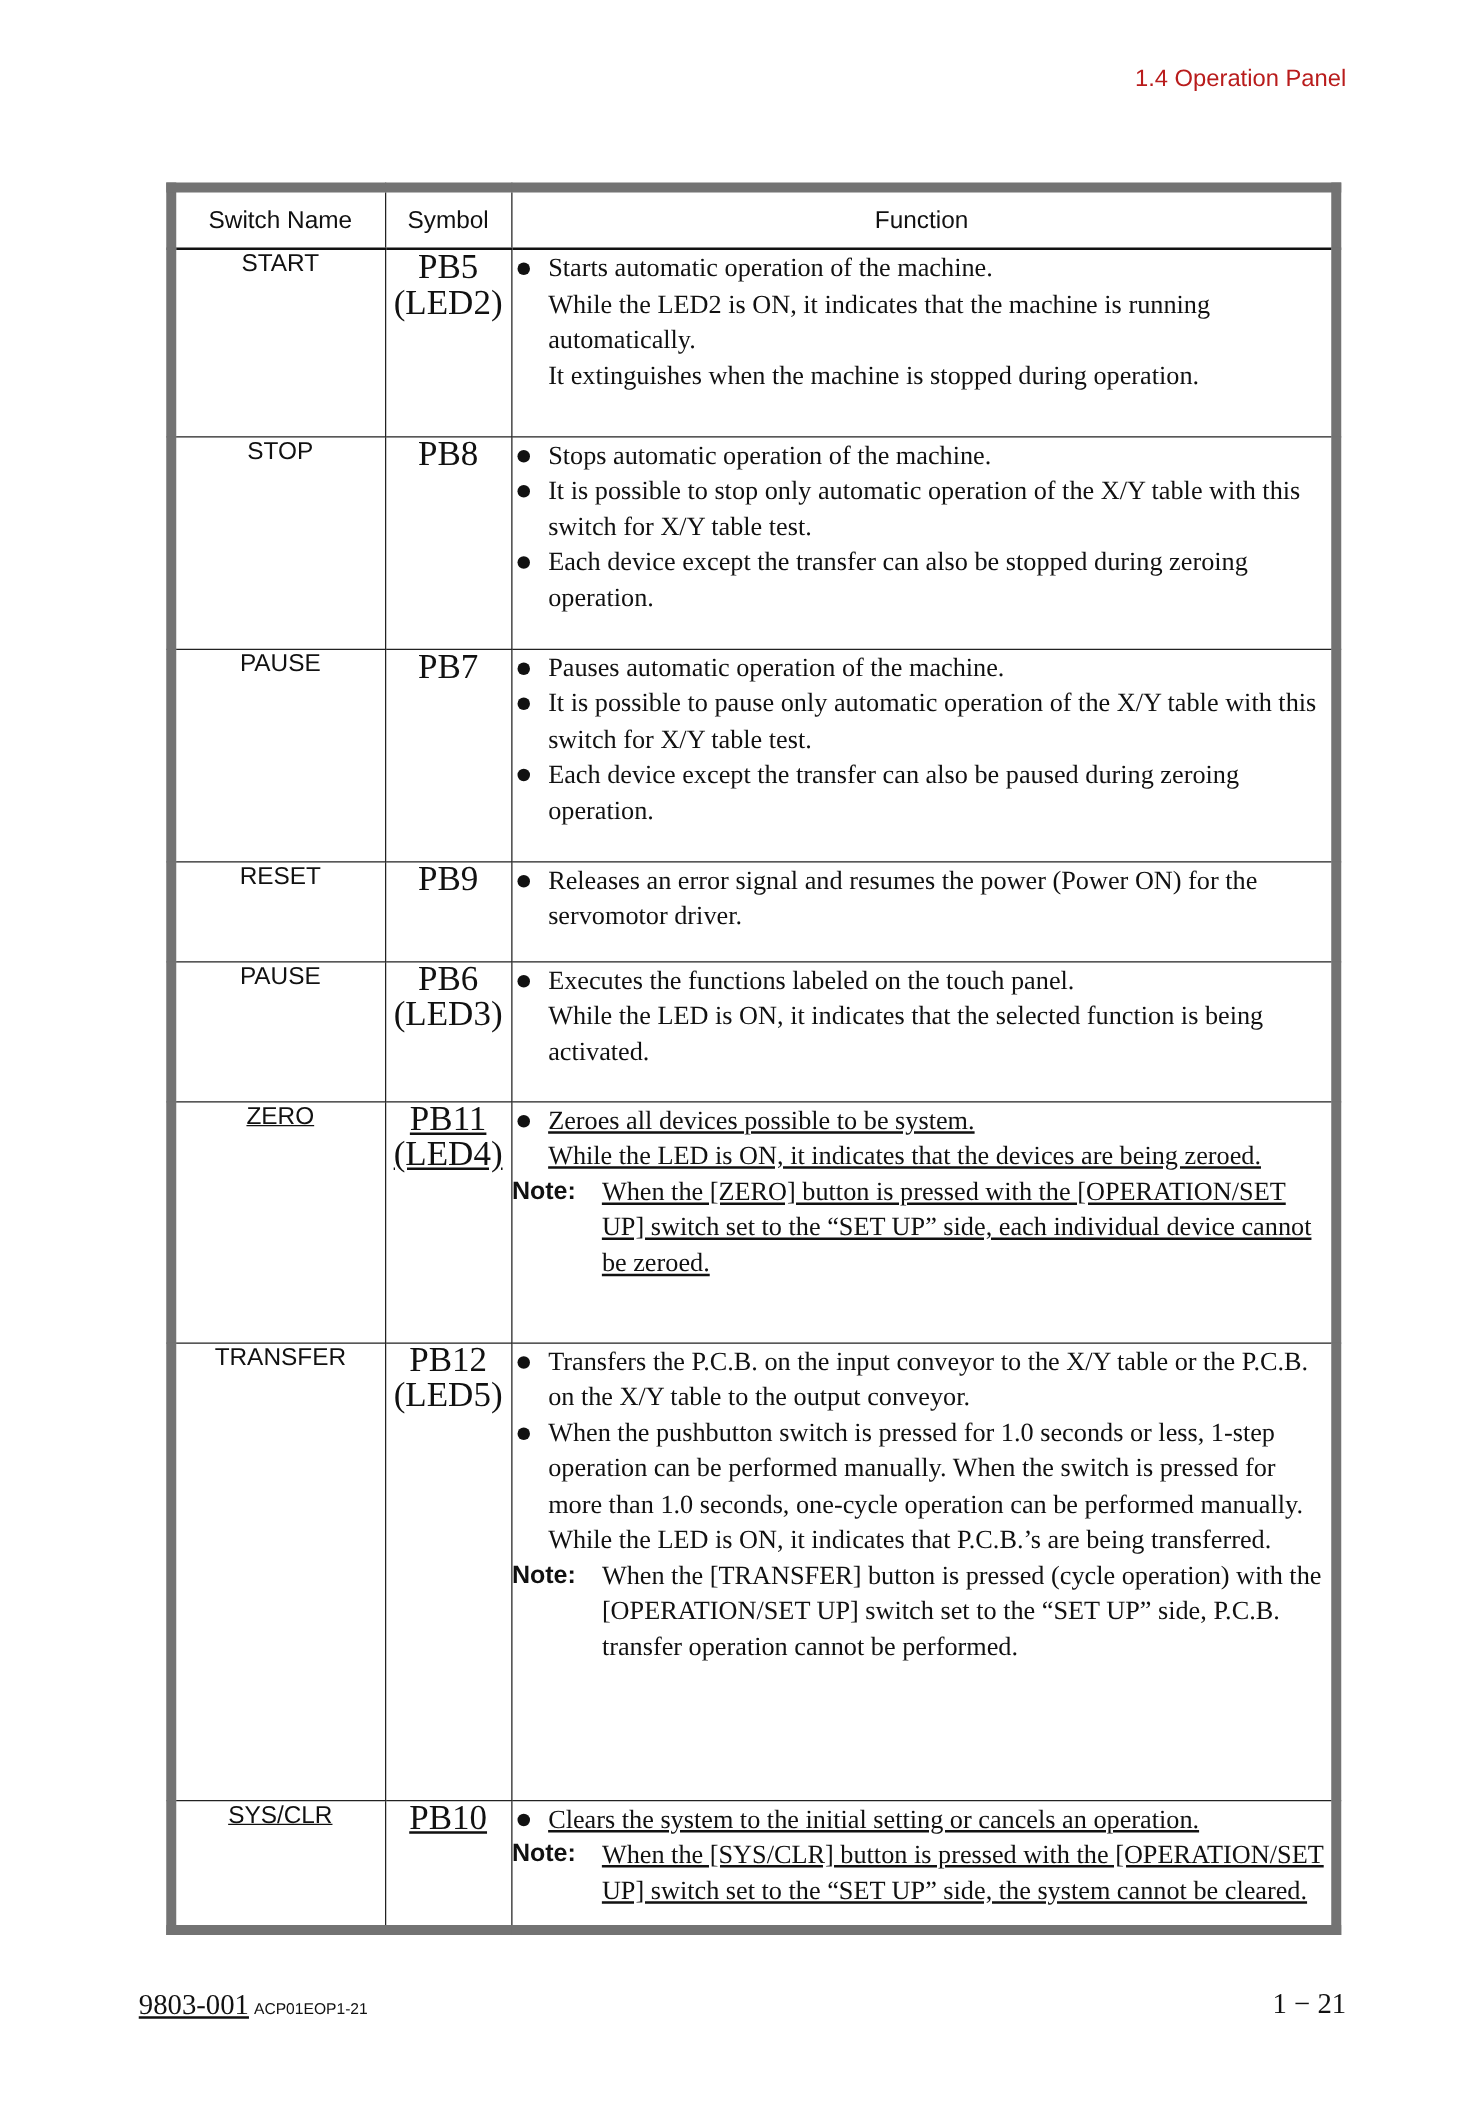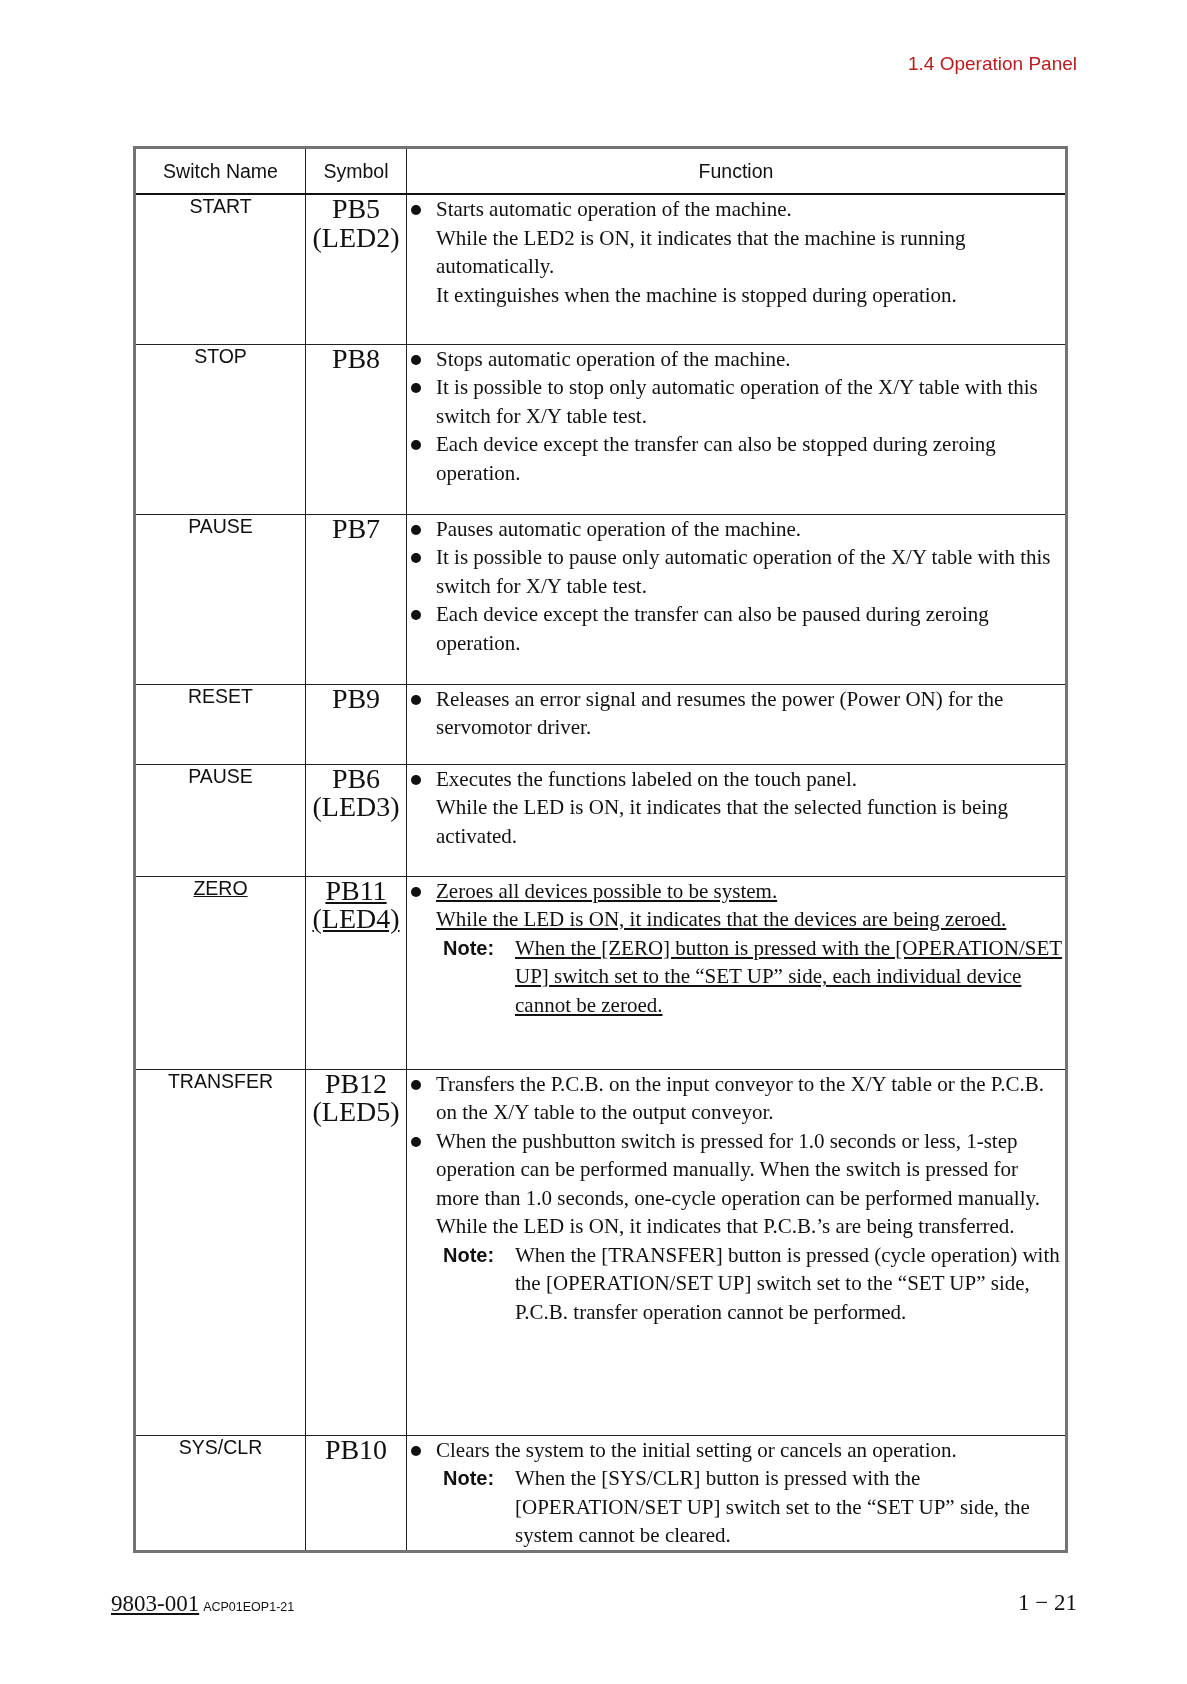--- a/index.html
+++ b/index.html
@@ -8,21 +8,21 @@
     color: #111111;
     font-family: "Liberation Serif", serif;
   }
   .section-header {
     position: absolute; right: 110px; top: 53px;
     font-family: "Liberation Sans", sans-serif; font-size: 19px; color: #b91c1c;
   }
   table.ops {
     position: absolute; left: 133px; top: 146px;
     width: 932px; border-collapse: collapse; table-layout: fixed;
-    border: 3px solid #737373;
+    border: 8px solid #737373;
     padding-left: 15px;
   }
   table.ops th, table.ops td {
     border: 1.5px solid #222; vertical-align: top; padding: 0;
   }
   table.ops th {
     height: 44px; font-family: "Liberation Sans", sans-serif;
     font-weight: normal; font-size: 19.5px; vertical-align: middle;
     text-align: center; border-bottom: 2px solid #111;
   }
@@ -36,21 +36,21 @@
     text-align: center; padding-top: 10px; line-height: 28.5px;
   }
   td.func {
     font-size: 21px; line-height: 28.5px; padding: 10px 12px 12px 12px;
   }
   .para { position: relative; padding-left: 29px; }
   .bullet {
     position: absolute; left: 4px; top: 10px; width: 10px; height: 10px;
     border-radius: 50%; background: #111;
   }
-  .note { position: relative; padding-left: 72px; margin-left: 36px; }
+  .note { position: relative; padding-left: 72px; }
   .note-label {
     position: absolute; left: 0; top: 0;
     font-family: "Liberation Sans", sans-serif; font-weight: bold; font-size: 20px;
   }
   .footer-doc {
     position: absolute; left: 111px; top: 1591px;
     font-size: 23px; text-decoration: underline; font-family: "Liberation Serif", serif;
   }
   .footer-doc .code {
     font-family: "Liberation Sans", sans-serif; font-size: 12.5px;
@@ -151,21 +151,21 @@
           <div>PB12</div>
           <div>(LED5)</div>
         </td>
         <td class="func">
           <div class="para"><span class="bullet"></span><span>Transfers the P.C.B. on the input conveyor to the X/Y table or the P.C.B. on the X/Y table to the output conveyor.</span></div>
           <div class="para"><span class="bullet"></span><span>When the pushbutton switch is pressed for 1.0 seconds or less, 1-step operation can be performed manually. When the switch is pressed for more than 1.0 seconds, one-cycle operation can be performed manually.</span></div>
           <div class="para"><span>While the LED is ON, it indicates that P.C.B.’s are being transferred.</span></div>
           <div class="note"><span class="note-label">Note:</span><span>When the [TRANSFER] button is pressed (cycle operation) with the [OPERATION/SET UP] switch set to the “SET UP” side, P.C.B. transfer operation cannot be performed.</span></div>
         </td>
       </tr>
-      <tr style="height: 104px;">
+      <tr style="height: 104px; text-decoration: underline;">
         <td class="name">SYS/CLR</td>
         <td class="sym">
           <div>PB10</div>
         </td>
         <td class="func">
           <div class="para"><span class="bullet"></span><span>Clears the system to the initial setting or cancels an operation.</span></div>
           <div class="note"><span class="note-label">Note:</span><span>When the [SYS/CLR] button is pressed with the [OPERATION/SET UP] switch set to the “SET UP” side, the system cannot be cleared.</span></div>
         </td>
       </tr>
     </tbody>

